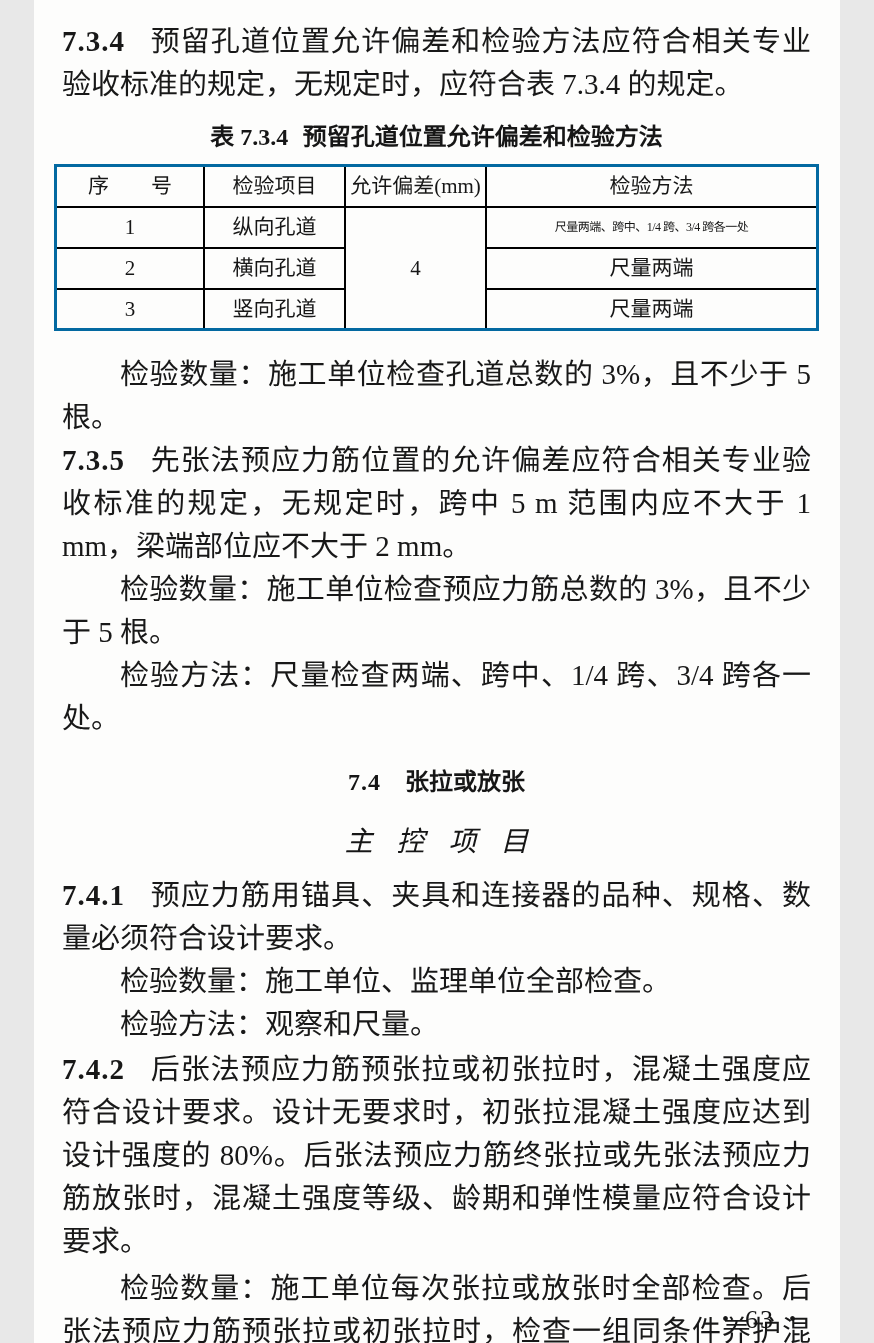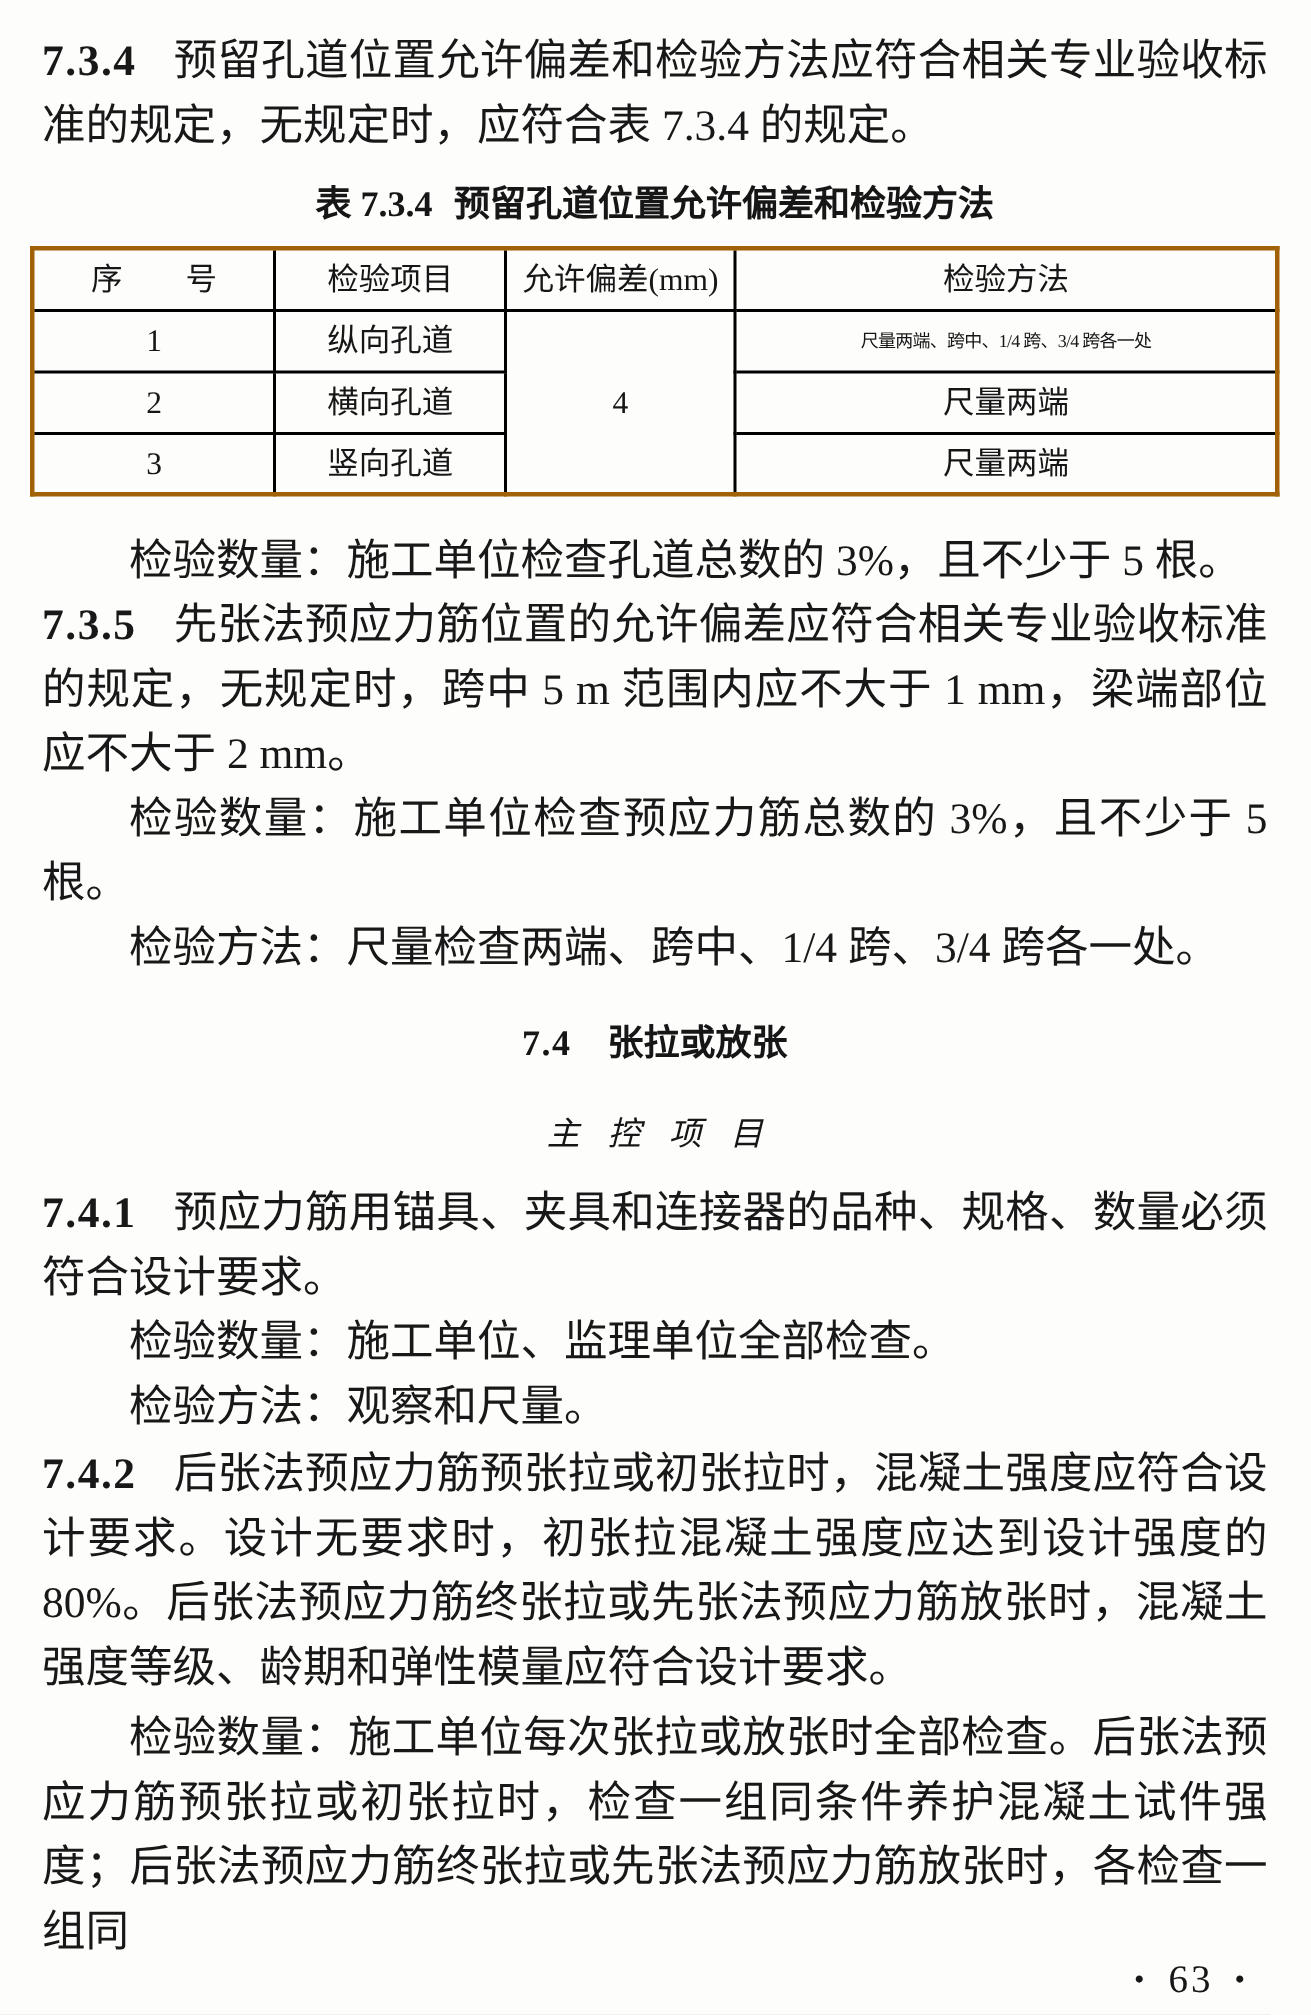--- a/index.html
+++ b/index.html
@@ -1,19 +1,19 @@
 <!DOCTYPE html>
 <html lang="zh-CN"><head>
 <meta charset="utf-8">
 <style>
   * { margin: 0; padding: 0; box-sizing: border-box; }
   html, body { background: #e8e8e8; }
   .page {
     position: relative;
-    width: 874px;
+    width: 806px;
     height: 1343px;
     margin: 0 auto;
     background: #fdfdfc;
     color: #161616;
     font-family: "Liberation Serif", "DejaVu Serif", serif;
     padding: 20px 29px 0 28px;
     overflow: hidden;
   }
   .para {
     font-size: 29px;
@@ -33,21 +33,21 @@
     font-weight: bold;
     font-size: 24px;
     line-height: 34px;
   }
   .caption-label { margin-right: 0.6em; }
   .spec-table {
     width: calc(100% + 16px);
     margin: 10px -8px 0 -8px;
     border-collapse: collapse;
     table-layout: fixed;
-    border: 3px solid #a16207;
+    border: 3px solid #0369a1;
     font-size: 21px;
   }
   .spec-table td, .spec-table th {
     border: 2px solid #000;
     height: 41px;
     text-align: center;
     vertical-align: middle;
     font-weight: normal;
     padding: 1px 2px;
     line-height: 26px;
@@ -68,21 +68,21 @@
     text-align: center;
     font-weight: bold;
     font-size: 24px;
     line-height: 40px;
   }
   .section-heading .num { margin-right: 1em; letter-spacing: 1px; }
   .sub-heading {
     margin-top: 22px;
     text-align: center;
     font-style: italic;
-    font-size: 22px;
+    font-size: 28px;
     line-height: 36px;
     letter-spacing: 0.85em;
     text-indent: 0.85em;
   }
   .mt-first-clause { margin-top: 14px; }
   .mt-small { margin-top: 2px; }
   .mt-para { margin-top: 4px; }
   .page-num {
     position: absolute;
     right: 42px;

